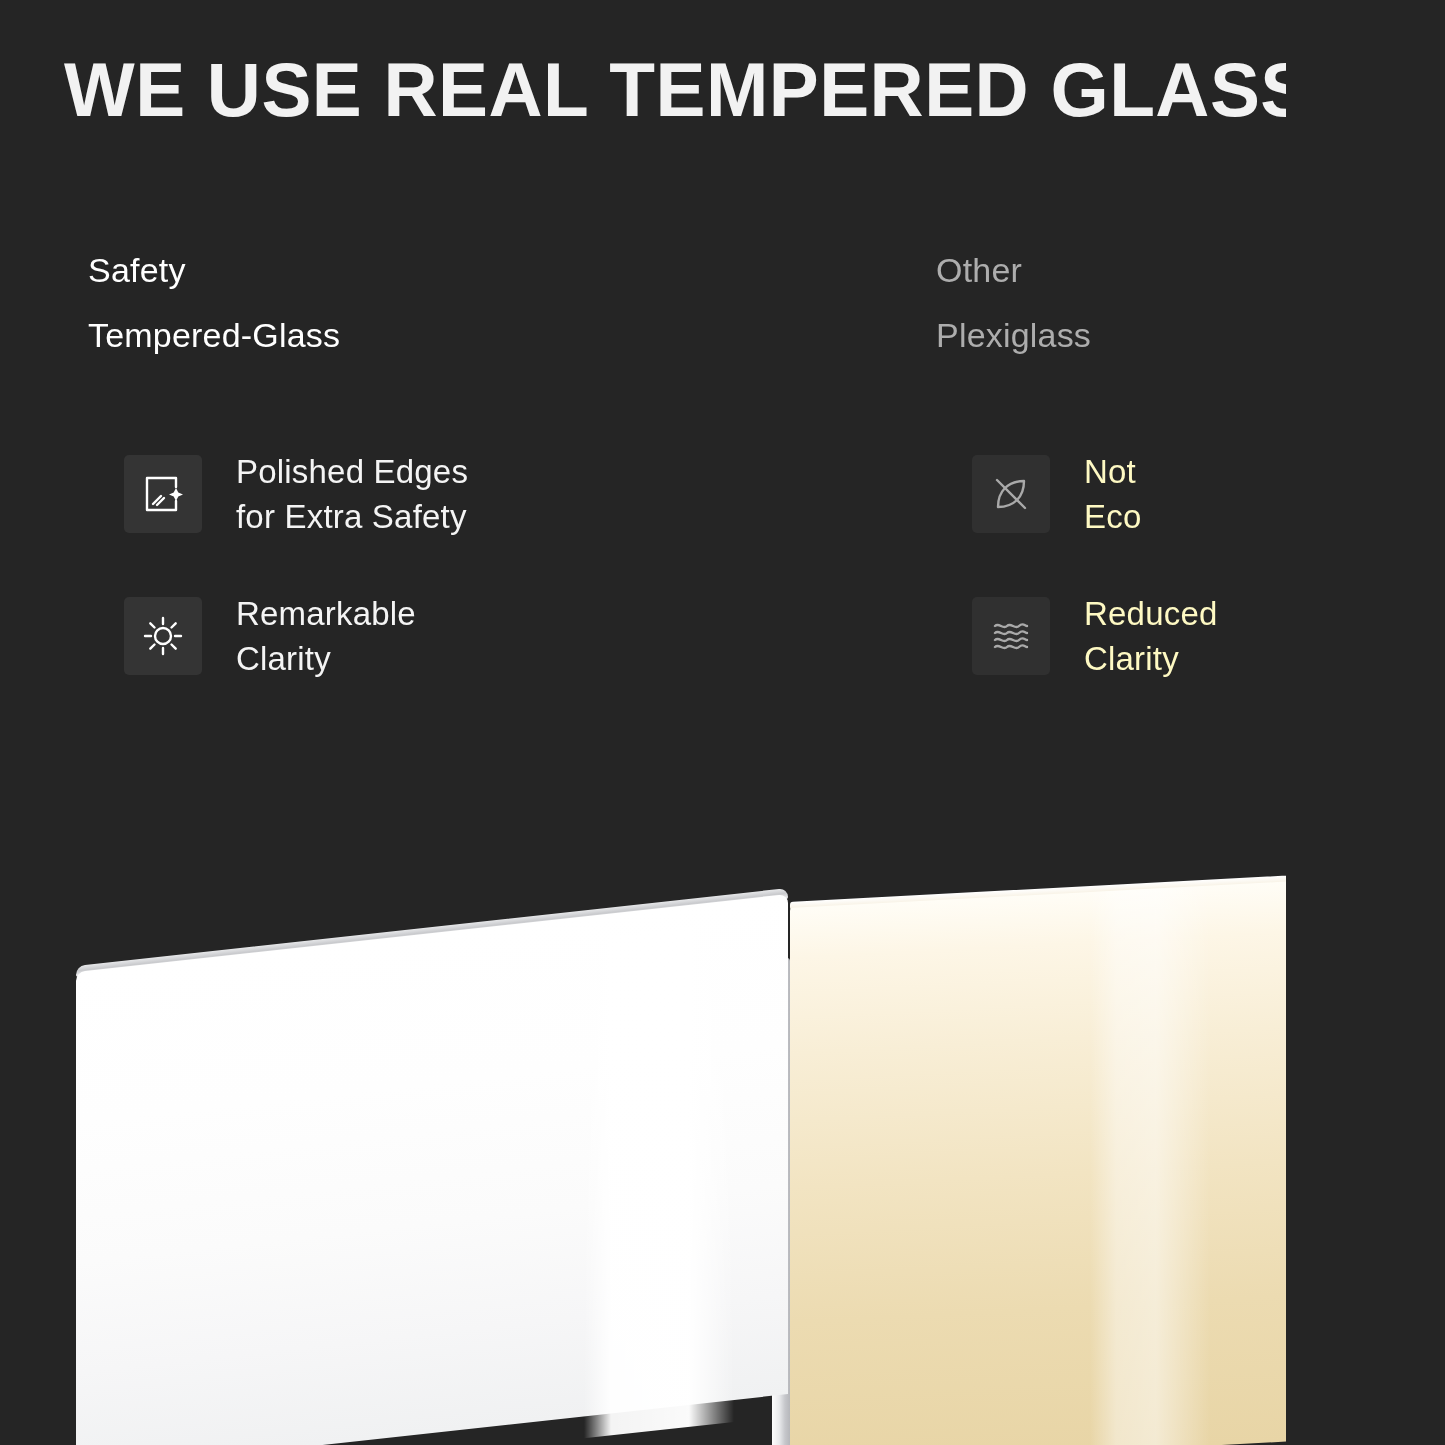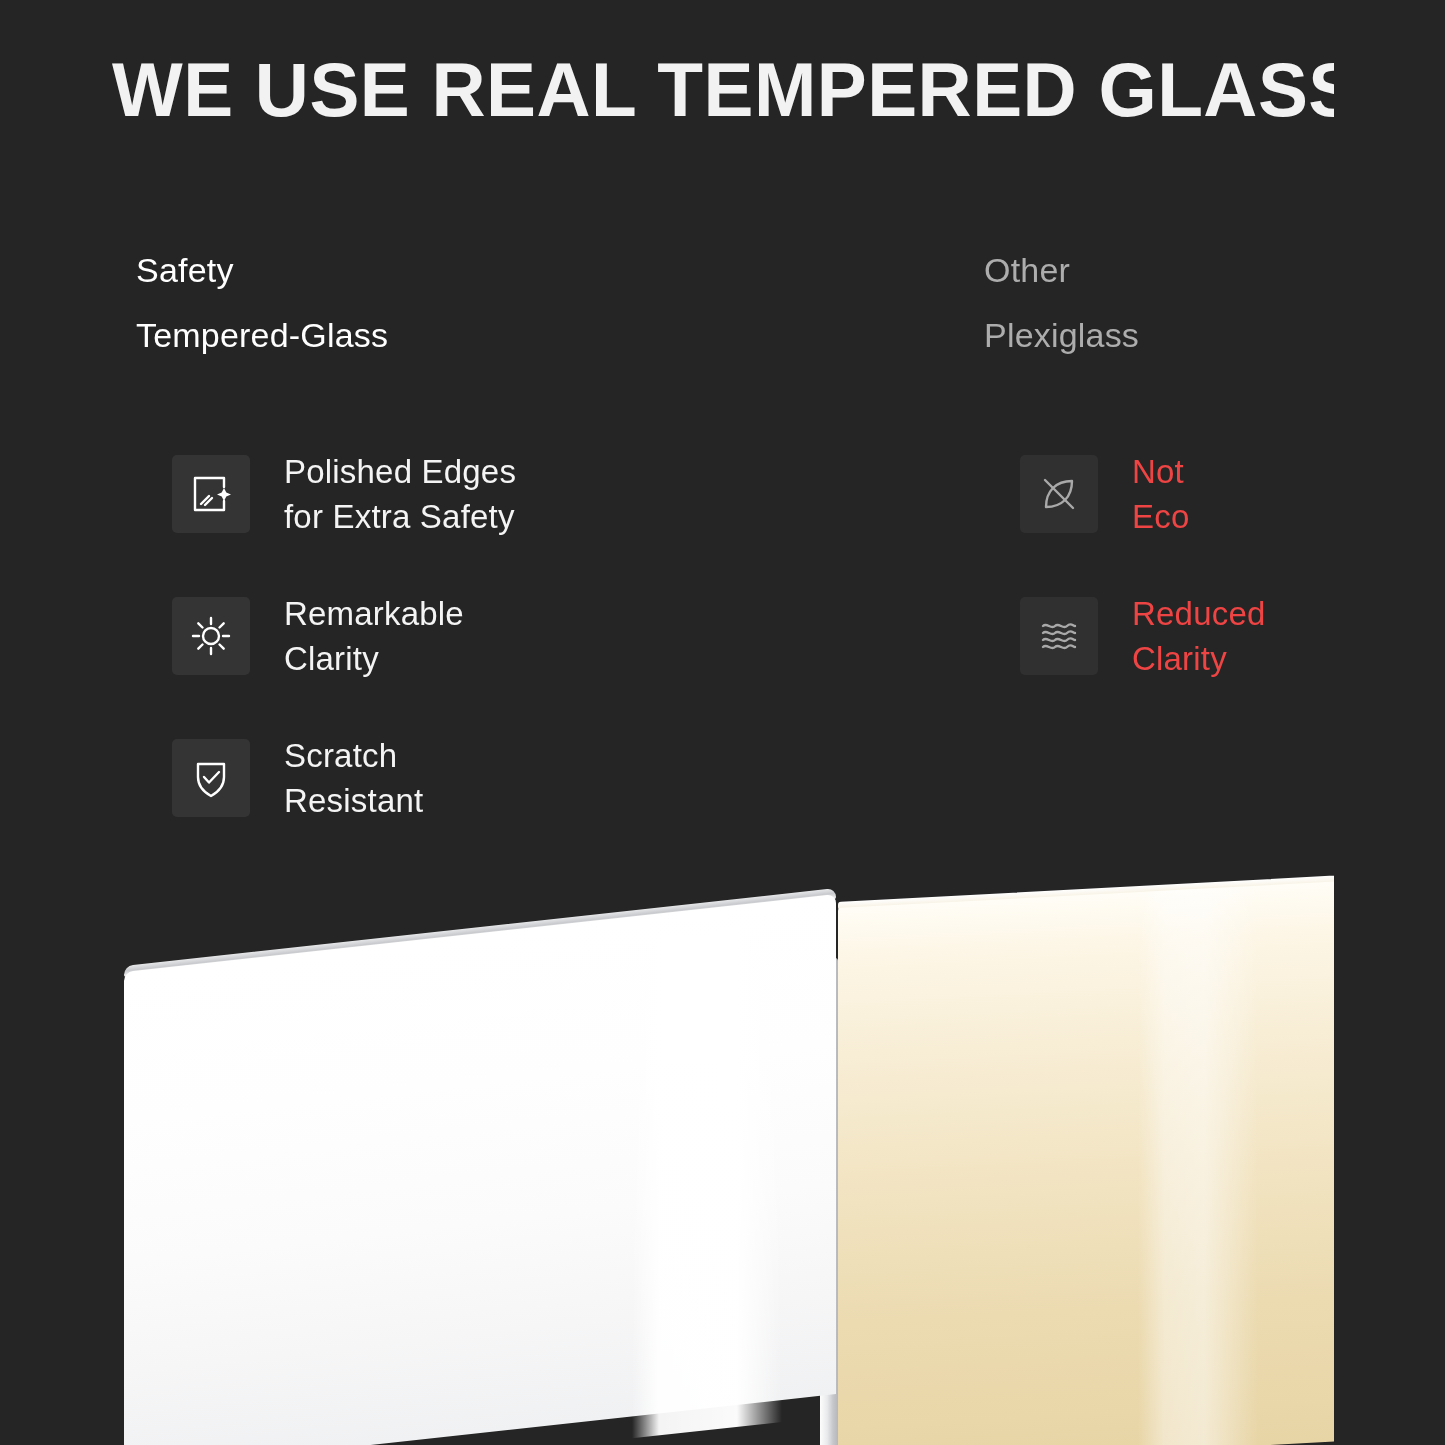--- a/index.html
+++ b/index.html
@@ -7,21 +7,20 @@
     padding: 0;
     background: #252525;
   }
   .page {
     position: relative;
     width: 1286px;
     height: 1445px;
     background: #252525;
     overflow: hidden;
     font-family: "Liberation Sans", sans-serif;
-    margin-left: 48px;
   }
 
   
   .headline {
     position: absolute;
     left: 64px;
     top: 44px;
     width: 1330px;
     font-size: 76px;
     line-height: 92px;
@@ -84,21 +83,21 @@
 
   .feature-label {
     margin-left: 34px;
     font-size: 33px;
     line-height: 45px;
     font-weight: 400;
     letter-spacing: 0.2px;
     white-space: pre-line;
   }
   .col-left  .feature-label { color: #f4f4f4; }
-  .col-right .feature-label { color: #ef4444; }
+  .col-right .feature-label { color: #fef9c3; }
 
   
   .product-stage {
     position: absolute;
     left: 0;
     top: 840px;
     width: 1445px;
     height: 605px;
     overflow: hidden;
   }
@@ -239,30 +238,20 @@
             <path d="M10.3 10.3 L14.5 14.5"></path>
               <path d="M31.5 31.5 L35.7 35.7"></path>
             <path d="M35.7 10.3 L31.5 14.5"></path>
               <path d="M14.5 31.5 L10.3 35.7"></path>
           </svg>
         </div>
         <div class="feature-label">Remarkable
 Clarity</div>
       </div>
 
-      <div class="feature">
-        <div class="icon-tile">
-          <svg width="46" height="46" viewBox="0 0 46 46" fill="none" stroke="#ffffff" stroke-width="2.4" stroke-linecap="round" stroke-linejoin="round">
-            <path d="M23 41 C32 36 36 30 36 22 V9 H10 V22 C10 30 14 36 23 41 Z"></path>
-            <path d="M16 22 L21 27.5 L31 17"></path>
-          </svg>
-        </div>
-        <div class="feature-label">Scratch
-Resistant</div>
-      </div>
 
     </div>
   </div>
 
   <div class="col col-right">
     <div class="col-title">Other
 Plexiglass</div>
 
     <div class="features">
 

